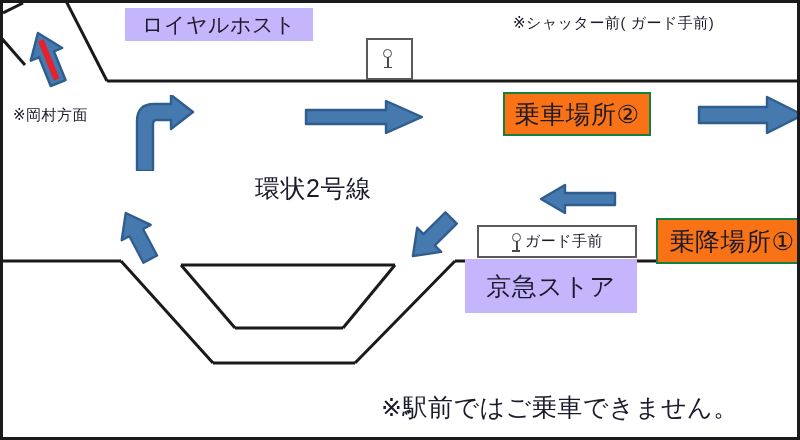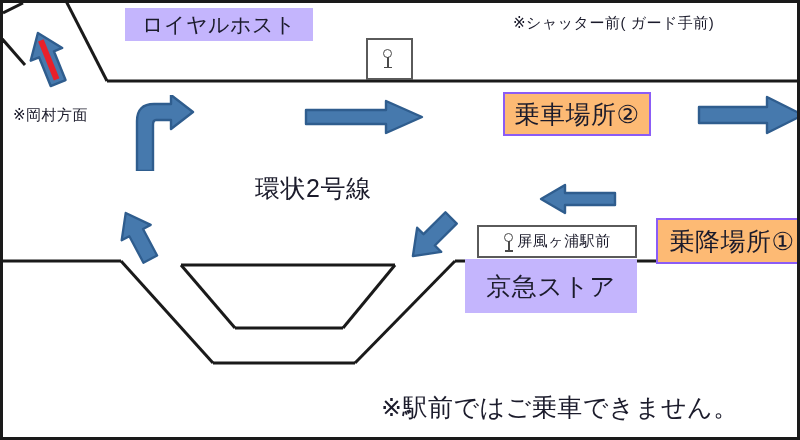--- a/index.html
+++ b/index.html
@@ -20,21 +20,21 @@
   .lbl{
     position:absolute;
     display:flex;align-items:center;justify-content:center;
     color:#1b1b2b;
     white-space:nowrap;
     letter-spacing:.5px;
     box-sizing:border-box;
   }
   .gray-plain{background:#c4b5fd;}
   .gray-framed{background:#d9d9d9;border:3px solid #9a9a9a;}
-  .cyan{background:#fdba74;border:2px solid #8b5cf6;}
+  .cyan{background:#f97316;border:2px solid #15803d;}
   .white-framed{background:#ffffff;border:2px solid #5a5a5a;}
   .plain{background:transparent;}
   .f-md{font-size:15px;}
   .f-lg{font-size:21px;}
   .f-xl{font-size:25px;}
 
   .bold{font-weight:bold;}
 
   
   .pole{position:relative;display:inline-block;width:12px;height:20px;
@@ -141,21 +141,21 @@
   <div class="lbl plain f-xl" style="left:252px;top:168px;width:160px;height:34px;justify-content:flex-start;">
     <span>環状2号線</span>
   </div>
 
   <div class="lbl white-framed f-md" style="left:474px;top:222px;width:160px;height:33px;">
     <span class="pole" style="height:18px;width:11px;">
       <span class="head"></span>
         <span class="stem"></span>
         <span class="foot"></span>
     </span>
-    <span>屏風ヶ浦駅前</span>
+    <span>ガード手前</span>
   </div>
 
   <div class="lbl cyan f-xl" style="left:653px;top:215px;width:152px;height:46px;">
     <span>乗降場所①</span>
   </div>
 
   <div class="lbl gray-plain f-xl" style="left:462px;top:256px;width:172px;height:54px;">
     <span>京急ストア</span>
   </div>
 

